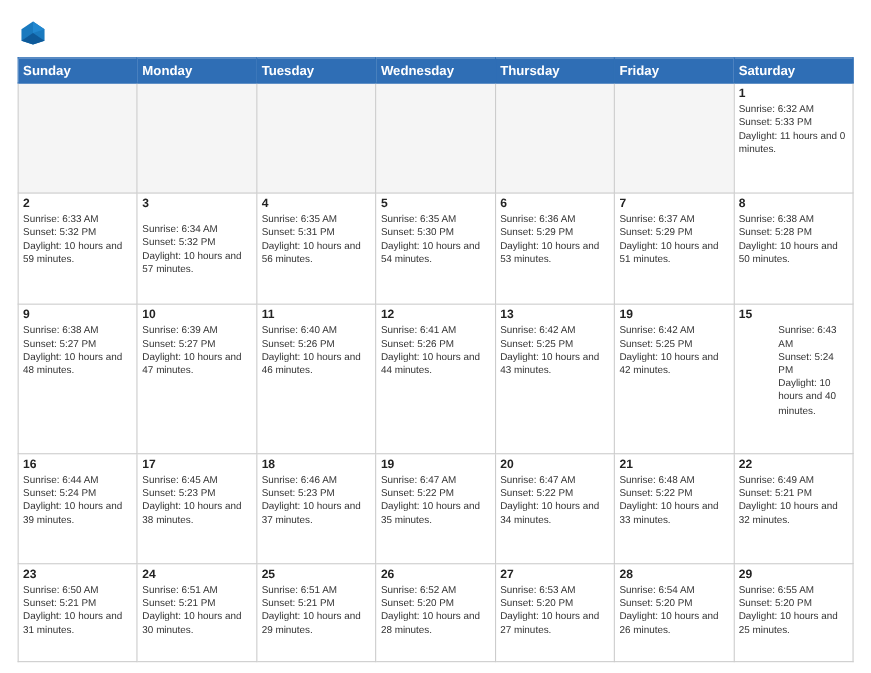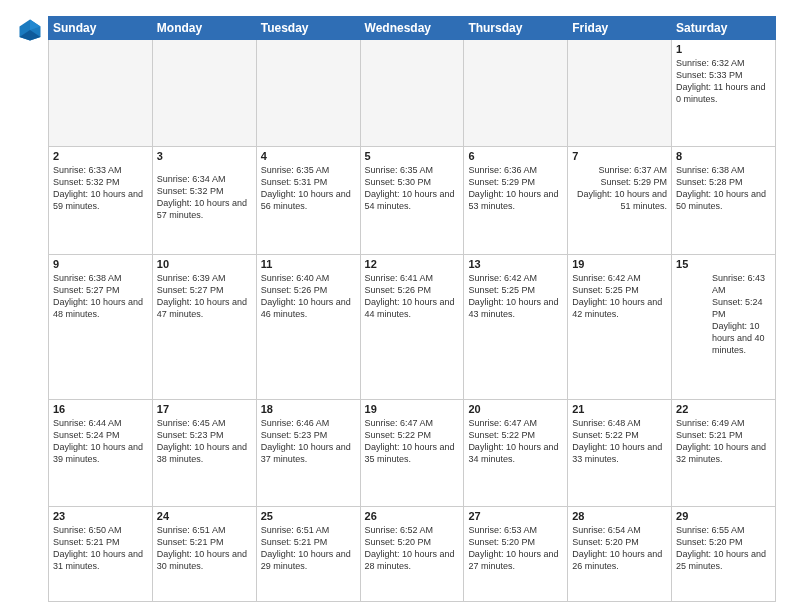--- a/index.html
+++ b/index.html
@@ -9,21 +9,21 @@
       width: 792px;
       height: 612px;
       overflow: hidden;
     }
     .page {
       width: 792px;
       height: 612px;
       background: #fff;
       padding: 16px 16px 10px 16px;
       display: flex;
-      flex-direction: row;
+      flex-direction: column;
     }
     .header {
       display: flex;
       justify-content: space-between;
       align-items: flex-start;
       margin-bottom: 8px;
     }
     .logo-area {
       display: flex;
       align-items: center;
@@ -165,21 +165,21 @@
 Daylight: 10 hours and 54 minutes.</div>
           </td>
           <td>
             <span class="day-num">6</span>
             <div class="day-info" style="white-space: pre-line;">Sunrise: 6:36 AM
 Sunset: 5:29 PM
 Daylight: 10 hours and 53 minutes.</div>
           </td>
           <td>
             <span class="day-num">7</span>
-            <div class="day-info" style="white-space: pre-line; text-align: right;">Sunrise: 6:37 AM
+            <div class="day-info" style="white-space: pre-line;">Sunrise: 6:37 AM
 Sunset: 5:29 PM
 Daylight: 10 hours and 51 minutes.</div>
           </td>
           <td>
             <span class="day-num">8</span>
             <div class="day-info" style="white-space: pre-line;">Sunrise: 6:38 AM
 Sunset: 5:28 PM
 Daylight: 10 hours and 50 minutes.</div>
           </td>
         </tr>

